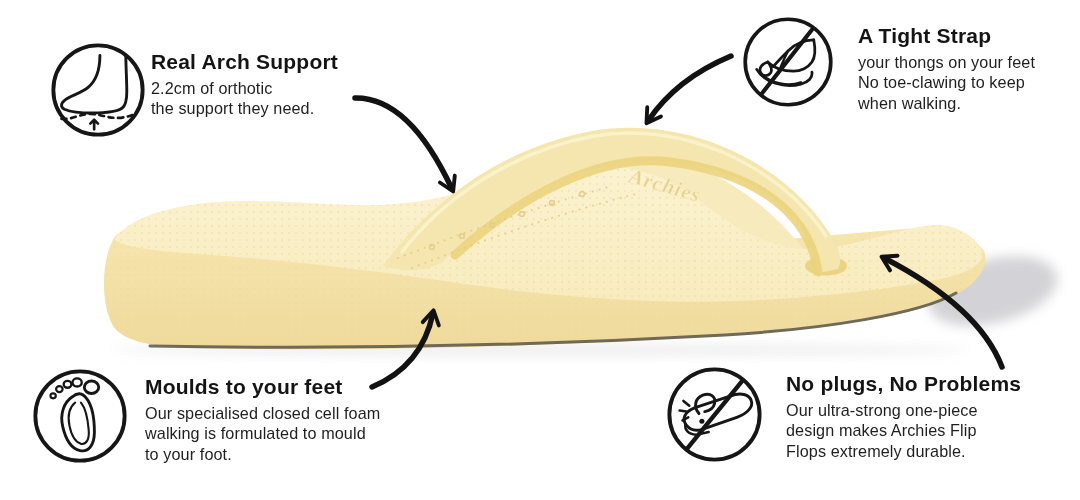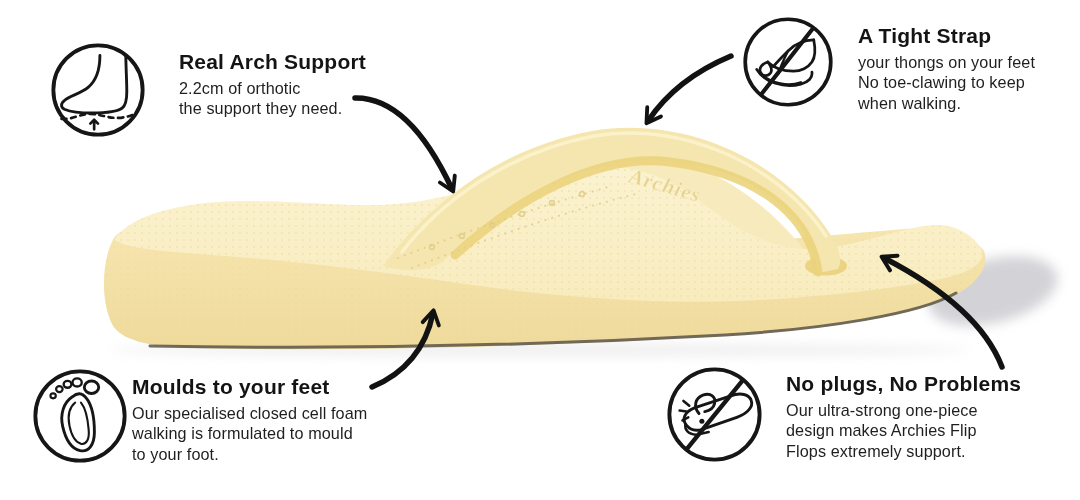--- a/index.html
+++ b/index.html
@@ -97,21 +97,21 @@
 
   <svg class="icon-circle" style="left:50px;top:42px" width="96" height="96" viewBox="0 0 100 100">
     <circle cx="50" cy="50" r="46.5" fill="none" stroke="#161616" stroke-width="4"></circle>
     <g fill="none" stroke="#161616" stroke-linecap="round" stroke-linejoin="round">
       <path stroke-width="3" d="M52,14 C52,28 48,40 40,47 C32,54 20,56 15,61 C11,64 11,68 15,70
                C22,73 32,74 44,74 C58,74 70,73 75,69 C79,66 80,60 80,52 C80,39 79,26 79,14"></path>
       <path stroke-width="2.8" stroke-dasharray="5 5" d="M12,80 C24,81 30,75 42,75 C54,75 60,80 74,79 C80,78 84,77 86,76"></path>
       <path stroke-width="2.8" d="M46,91 L46,81 M42,85 L46,81 L50,85"></path>
     </g>
   </svg>
-  <div class="callout-text" style="left:179px;top:50px">
+  <div class="callout-text" style="left:151px;top:50px">
     <div class="callout-title">Real Arch Support</div>
     <div class="callout-line">2.2cm of orthotic</div>
     <div class="callout-line">the support they need.</div>
   </div>
 
   <svg class="icon-circle" style="left:742px;top:16px" width="92" height="92" viewBox="0 0 100 100">
     <circle cx="50" cy="50" r="46.5" fill="none" stroke="#161616" stroke-width="4"></circle>
     <g fill="none" stroke="#161616" stroke-linecap="round" stroke-linejoin="round" stroke-width="3">
       <path d="M78,26 C68,26 58,30 50,38 C44,44 38,50 34,55"></path>
       <path d="M78,26 C80,36 80,44 76,50 C72,56 64,60 56,60 C44,60 34,56 28,50"></path>
@@ -135,21 +135,21 @@
       <path stroke-width="3" d="M42,30 C33,36 29,48 32,61 C35,74 41,84 50,86 C59,88 65,80 65,67
                C65,53 63,40 57,32 C52,25 47,26 42,30 Z"></path>
       <path stroke-width="2.2" d="M45,36 C39,41 37,50 39,60 C41,70 45,77 51,79 C57,80 60,74 59,64 C58,52 56,42 51,36"></path>
       <ellipse stroke-width="3" cx="62" cy="20" rx="7.5" ry="6.5"></ellipse>
       <ellipse stroke-width="2.5" cx="47" cy="15" rx="4.8" ry="4.2"></ellipse>
       <ellipse stroke-width="2.5" cx="37" cy="17" rx="4" ry="3.6"></ellipse>
       <ellipse stroke-width="2.3" cx="28.5" cy="22" rx="3.4" ry="3.2"></ellipse>
       <ellipse stroke-width="2.2" cx="22" cy="29" rx="2.8" ry="2.6"></ellipse>
     </g>
   </svg>
-  <div class="callout-text" style="left:132px;top:375px">
+  <div class="callout-text" style="left:145px;top:375px">
     <div class="callout-title">Moulds to your feet</div>
     <div class="callout-line">Our specialised closed cell foam</div>
     <div class="callout-line">walking is formulated to mould</div>
     <div class="callout-line">to your foot.</div>
   </div>
 
   <svg class="icon-circle" style="left:666px;top:366px" width="97" height="97" viewBox="0 0 100 100">
     <circle cx="50" cy="50" r="46.5" fill="none" stroke="#161616" stroke-width="4"></circle>
     <g fill="none" stroke="#161616" stroke-linecap="round" stroke-linejoin="round">
       <path stroke-width="3" d="M21,61 C16,55 19,47 30,43 L66,31 C77,27 86,29 88,36 C90,42 84,49 73,53 L38,65 C30,68 25,66 21,61 Z"></path>
@@ -157,16 +157,16 @@
       <path stroke-width="3" d="M34,49 C28,42 30,33 38,30 C46,27 52,32 50,39 C49,43 45,46 40,47"></path>
       <path stroke-width="2.6" d="M18,36 L24,41 M14,46 L21,47 M17,56 L23,53"></path>
     </g>
     <circle cx="37" cy="57" r="2.6" fill="#161616"></circle>
     <path d="M78,16 L22,85" fill="none" stroke="#161616" stroke-width="4.5" stroke-linecap="round"></path>
   </svg>
   <div class="callout-text" style="left:786px;top:372px">
     <div class="callout-title">No plugs, No Problems</div>
     <div class="callout-line">Our ultra-strong one-piece</div>
     <div class="callout-line">design makes Archies Flip</div>
-    <div class="callout-line">Flops extremely support.</div>
+    <div class="callout-line">Flops extremely durable.</div>
   </div>
 
 </div>
 
 </body></html>

